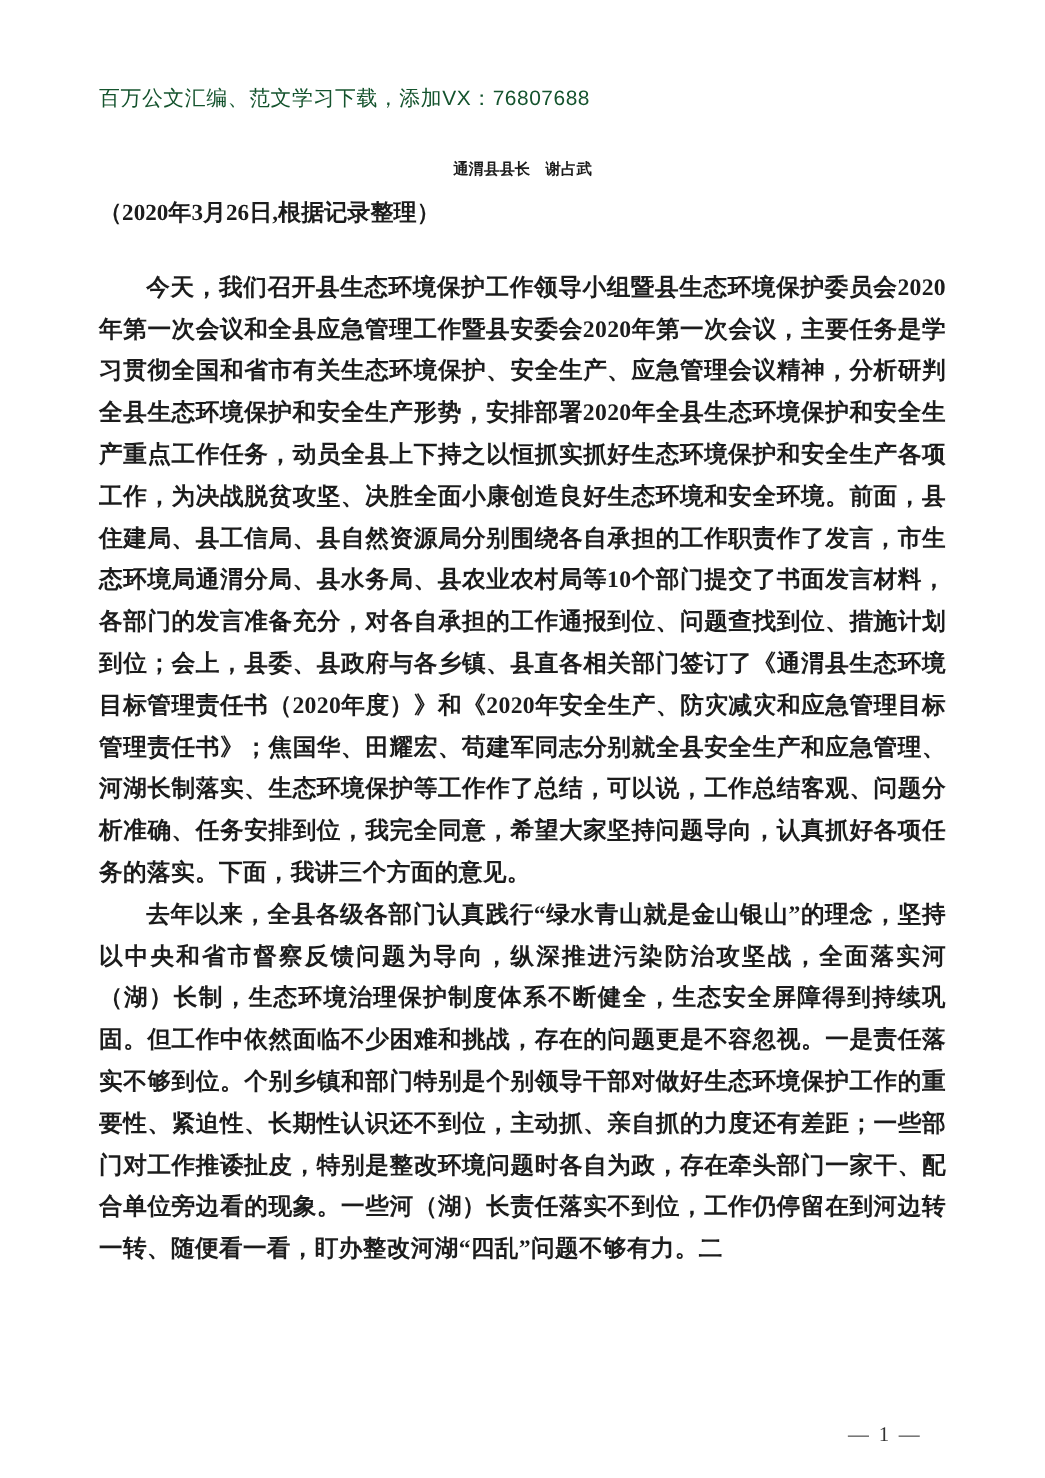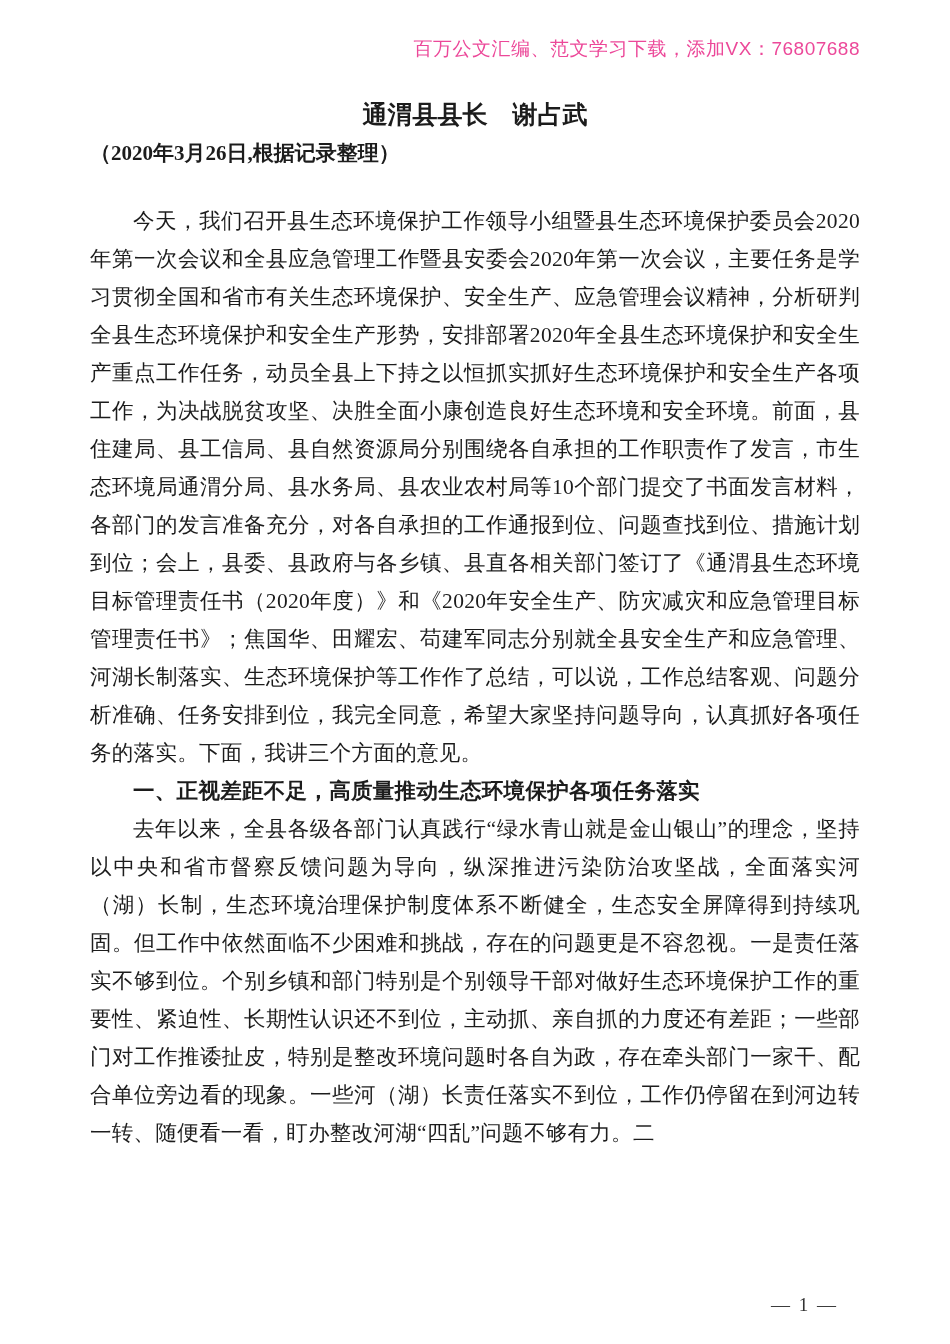--- a/index.html
+++ b/index.html
@@ -11,55 +11,57 @@
     margin: 0 auto;
     background: #ffffff;
     font-family: "Liberation Serif", "DejaVu Serif", serif;
     color: #1c1c1c;
     overflow: hidden;
   }
   .content {
     padding: 36px 90px 0 90px;
   }
   .promo {
-    text-align: right;
+    text-align: left;
     font-size: 19px;
     letter-spacing: 0.5px;
-    color: #ec4899;
+    color: #14532d;
     font-family: "Liberation Sans", "DejaVu Sans", sans-serif;
     margin-bottom: 34px;
+    margin-top: 40px;
   }
   .title {
     text-align: center;
     font-size: 21px;
     font-weight: bold;
     line-height: 39px;
   }
   .title .title-line { display: block; }
   .author-line {
     text-align: center;
-    font-size: 25px;
+    font-size: 14px;
     font-weight: bold;
     line-height: 38px;
     margin-top: 0;
   }
   .date-line {
     font-size: 21px;
     font-weight: bold;
     line-height: 38px;
   }
   .body-text {
     margin-top: 30px;
     font-size: 21.5px;
     line-height: 38px;
     text-align: justify;
   }
   .body-text p {
     text-indent: 2em;
     letter-spacing: 0.3px;
+    font-weight: bold;
   }
   .section-heading {
     font-weight: bold;
   }
   .page-number {
     position: absolute;
     right: 112px;
     bottom: 28px;
     font-size: 19px;
     color: #333333;
@@ -74,20 +76,19 @@
 
     <div class="promo">百万公文汇编、范文学习下载，添加VX：76807688</div>
 
 
     <div class="author-line">通渭县县长　谢占武</div>
 
     <div class="date-line">（2020年3月26日,根据记录整理）</div>
 
     <div class="body-text">
       <p>今天，我们召开县生态环境保护工作领导小组暨县生态环境保护委员会2020年第一次会议和全县应急管理工作暨县安委会2020年第一次会议，主要任务是学习贯彻全国和省市有关生态环境保护、安全生产、应急管理会议精神，分析研判全县生态环境保护和安全生产形势，安排部署2020年全县生态环境保护和安全生产重点工作任务，动员全县上下持之以恒抓实抓好生态环境保护和安全生产各项工作，为决战脱贫攻坚、决胜全面小康创造良好生态环境和安全环境。前面，县住建局、县工信局、县自然资源局分别围绕各自承担的工作职责作了发言，市生态环境局通渭分局、县水务局、县农业农村局等10个部门提交了书面发言材料，各部门的发言准备充分，对各自承担的工作通报到位、问题查找到位、措施计划到位；会上，县委、县政府与各乡镇、县直各相关部门签订了《通渭县生态环境目标管理责任书（2020年度）》和《2020年安全生产、防灾减灾和应急管理目标管理责任书》；焦国华、田耀宏、苟建军同志分别就全县安全生产和应急管理、河湖长制落实、生态环境保护等工作作了总结，可以说，工作总结客观、问题分析准确、任务安排到位，我完全同意，希望大家坚持问题导向，认真抓好各项任务的落实。下面，我讲三个方面的意见。</p>
-      <p class="section-heading">一、正视差距不足，高质量推动生态环境保护各项任务落实</p>
       <p>去年以来，全县各级各部门认真践行“绿水青山就是金山银山”的理念，坚持以中央和省市督察反馈问题为导向，纵深推进污染防治攻坚战，全面落实河（湖）长制，生态环境治理保护制度体系不断健全，生态安全屏障得到持续巩固。但工作中依然面临不少困难和挑战，存在的问题更是不容忽视。一是责任落实不够到位。个别乡镇和部门特别是个别领导干部对做好生态环境保护工作的重要性、紧迫性、长期性认识还不到位，主动抓、亲自抓的力度还有差距；一些部门对工作推诿扯皮，特别是整改环境问题时各自为政，存在牵头部门一家干、配合单位旁边看的现象。一些河（湖）长责任落实不到位，工作仍停留在到河边转一转、随便看一看，盯办整改河湖“四乱”问题不够有力。二</p>
     </div>
 
   </div>
 
   <div class="page-number">— 1 —</div>
 </div>
 
 </body></html>

